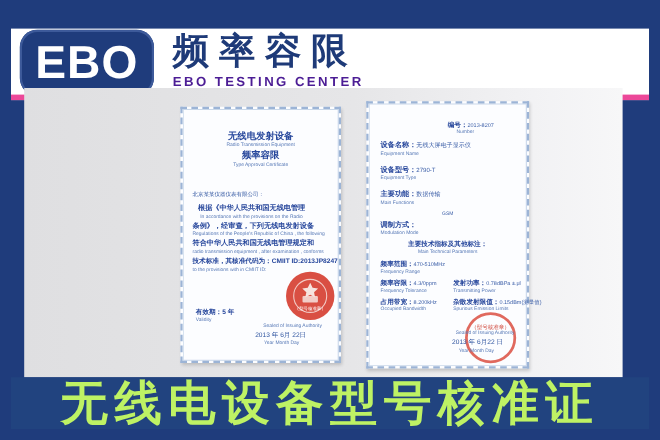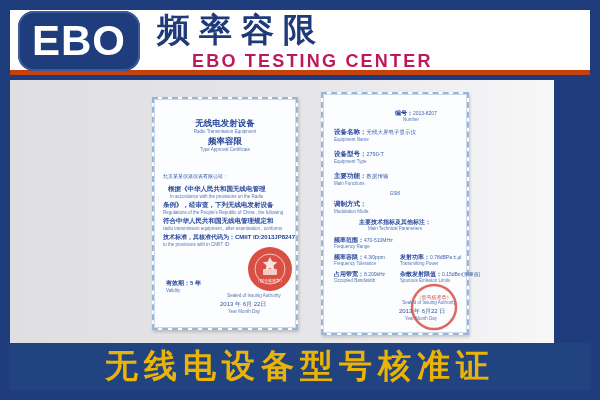--- a/index.html
+++ b/index.html
@@ -1,53 +1,53 @@
 <!DOCTYPE html>
 <html><head>
 <meta charset="utf-8">
 <style>
   * { margin:0; padding:0; box-sizing:border-box; }
   html,body { width:600px; height:400px; }
   body { font-family:"Liberation Sans","DejaVu Sans",sans-serif; }
   #page { position:relative; width:600px; height:400px; background:#1f3c7c; overflow:hidden; }
 
   
-  #header { position:absolute; left:10px; top:10px; width:580px; height:65px;
-            background:#ffffff; border-bottom:5px solid #c2410c; }
+  #header { position:absolute; left:10px; top:26px; width:580px; height:65px;
+            background:#ffffff; border-bottom:5px solid #ec4899; }
   #logo { position:absolute; left:8px; top:1px; width:122px; height:60px;
           background:#1f3c7c; border-radius:16px; display:flex; align-items:center; justify-content:center;
           box-shadow:inset 0 0 0 2px #3d5a9a; }
   #logo span { color:#ffffff; font-size:42px; font-weight:bold; letter-spacing:1px; }
   #brand { position:absolute; left:147px; top:2px; }
   #brand-cn { color:#1e3a78; font-size:33px; font-weight:bold; letter-spacing:9px; line-height:36px; white-space:nowrap; }
-  #brand-en { color:#be185d; font-size:18px; font-weight:bold; letter-spacing:2.2px; margin-top:3px; white-space:nowrap;margin-left:35px; }
+  #brand-en { color:#4c1d95; font-size:12px; font-weight:bold; letter-spacing:2.2px; margin-top:3px; white-space:nowrap; }
 
   
-  #content { position:absolute; left:10px; top:80px; width:544px; height:263px;
+  #content { position:absolute; left:22px; top:80px; width:544px; height:263px;
              background:linear-gradient(90deg,#dfdfe1 0%,#e6e6e8 55%,#f2f2f4 85%,#f7f7f8 100%); }
 
   .cert { position:absolute; background:#fcfdff; border:2px dashed #9cb4d6;
           box-shadow:0 0 0 1px #c9d8ea inset, 1px 2px 3px rgba(0,0,0,0.18); }
   #cert-left  { left:142px; top:17px; width:146px; height:233px; }
   #cert-right { left:311px; top:12px; width:148px; height:243px; }
 
   .abs { position:absolute; white-space:nowrap; }
   .cnb { color:#27479c; font-weight:bold; }
   .cn  { color:#2f55a0; }
   .en  { color:#5577b5; }
   .ctr { left:0; width:100%; text-align:center; }
   .t85 { font-size:8.5px; } .t65 { font-size:6.5px; } .t6 { font-size:6px; }
   .t55 { font-size:5.5px; } .t5 { font-size:5px; } .t45 { font-size:4.5px; }
 
   .val { color:#3c5fa8; font-weight:normal; }
 
   
   #banner { position:absolute; left:10px; top:343px; width:580px; height:47px;
             background:#21437f; display:flex; align-items:center; justify-content:center; }
-  #banner span { color:#eab308; font-size:33px; font-weight:bold; letter-spacing:6px; white-space:nowrap; }
+  #banner span { color:#bef264; font-size:43px; font-weight:bold; letter-spacing:6px; white-space:nowrap; }
 </style>
 </head>
 <body>
 
 <div id="page">
 
   <div id="header">
     <div id="logo">
       <span>EBO</span>
     </div>

